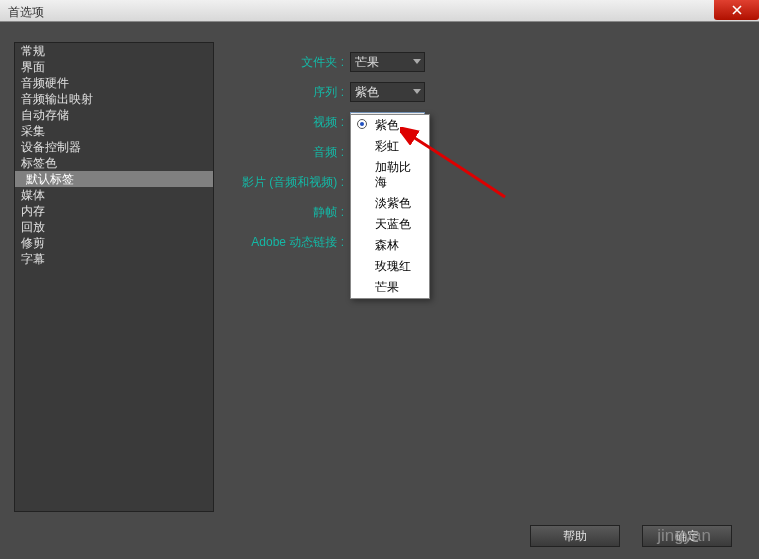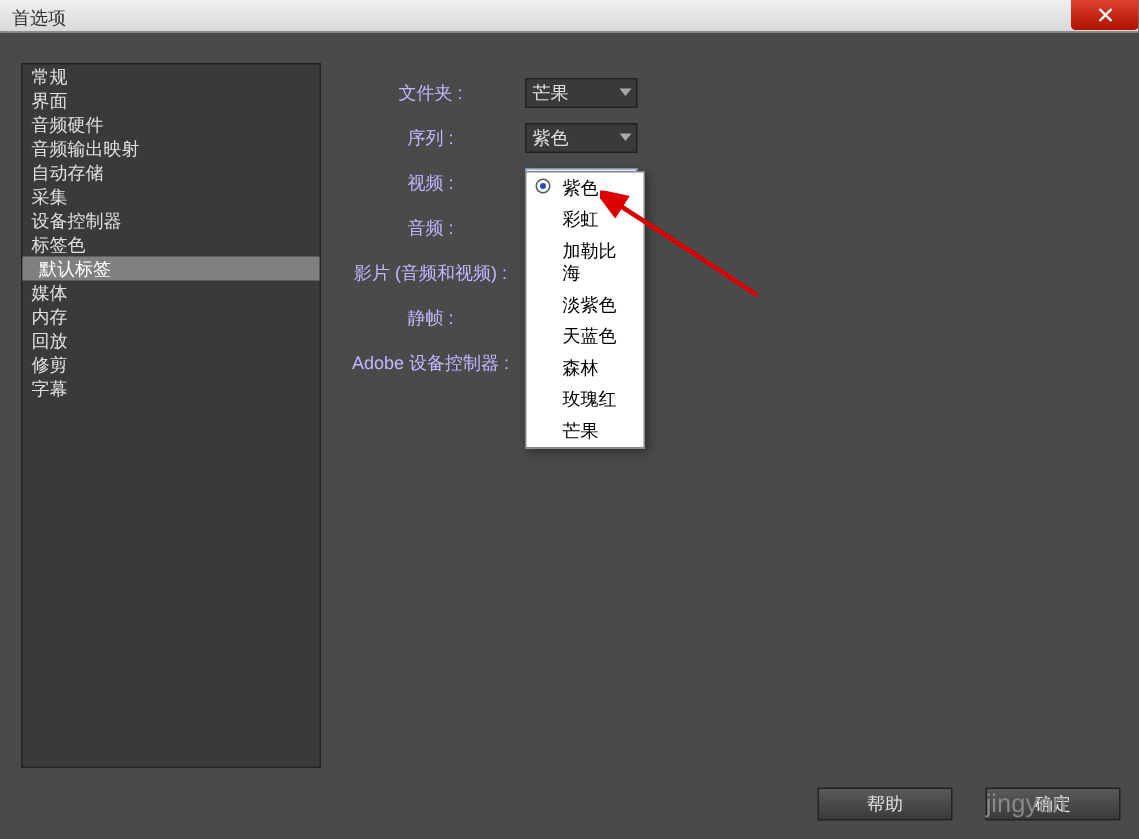--- a/index.html
+++ b/index.html
@@ -10,33 +10,33 @@
 .close-btn svg { width: 10px; height: 10px; }
 
 .content { position: absolute; top: 22px; left: 0; right: 0; bottom: 0; background: #4a4a4a; }
 
 .sidebar { position: absolute; left: 14px; top: 20px; width: 200px; height: 470px; border: 1px solid #222; background: #3a3a3a; }
 .sidebar-item { padding: 1px 6px; color: #e0e0e0; cursor: pointer; line-height: 14px; }
 .sidebar-item.selected { background: #808080; color: #fff; padding-left: 11px; }
 
 .form-area { position: absolute; left: 230px; top: 30px; right: 20px; }
 .form-row { display: flex; align-items: center; margin-bottom: 10px; height: 20px; }
-.form-label { width: 120px; text-align: center; color: #c4b5fd; padding-right: 6px; }
+.form-label { width: 120px; text-align: right; color: #14b8a6; padding-right: 6px; }
 .dropdown { position: relative; width: 75px; height: 20px; background: #3a3a3a; border: 1px solid #222; display: flex; align-items: center; padding: 0 4px; color: #e0e0e0; cursor: pointer; }
 .dropdown-arrow { position: absolute; right: 3px; top: 6px; width: 0; height: 0; border-left: 4px solid transparent; border-right: 4px solid transparent; border-top: 5px solid #aaa; }
 .dropdown.open { background: #fff; color: #000; border: 1px solid #7a9ac0; }
 
 .dropdown-menu { position: absolute; left: 350px; top: 92px; width: 80px; background: #fff; border: 1px solid #888; box-shadow: 2px 2px 6px rgba(0,0,0,0.4); z-index: 10; }
 .dropdown-option { padding: 3px 8px 3px 24px; color: #000; cursor: pointer; position: relative; line-height: 15px; }
 .dropdown-option .radio { position: absolute; left: 6px; top: 4px; width: 10px; height: 10px; border: 1px solid #555; border-radius: 50%; background: #fff; }
 .dropdown-option .radio.checked::after { content: ""; position: absolute; left: 2px; top: 2px; width: 4px; height: 4px; border-radius: 50%; background: #2050c0; }
 
 .arrow-annotation { position: absolute; left: 400px; top: 105px; width: 110px; height: 80px; pointer-events: none; z-index: 20; }
 
-.bottom-buttons { position: absolute; bottom: 12px; right: 12px; display: flex; gap: 22px; }
+.bottom-buttons { position: absolute; bottom: 12px; right: 27px; display: flex; gap: 22px; }
 .btn { width: 90px; height: 22px; background: linear-gradient(#5a5a5a, #3a3a3a); border: 1px solid #222; color: #e0e0e0; display: flex; align-items: center; justify-content: center; cursor: pointer; }
 .watermark { position: absolute; bottom: 13px; right: 48px; color: #888; font-size: 17px; pointer-events: none; z-index: 5; }
 </style>
 </head>
 <body>
 
 <div class="titlebar">
   <span>首选项</span>
 </div>
 <div class="close-btn">
@@ -89,21 +89,21 @@
       <div class="form-row">
         <div class="form-label">音频 :</div>
       </div>
       <div class="form-row">
         <div class="form-label">影片 (音频和视频) :</div>
       </div>
       <div class="form-row">
         <div class="form-label">静帧 :</div>
       </div>
       <div class="form-row">
-        <div class="form-label">Adobe 设备控制器 :</div>
+        <div class="form-label">Adobe 动态链接 :</div>
       </div>
     </div>
 
   <div class="dropdown-menu">
       <div class="dropdown-option"><span class="radio checked"></span><span>紫色</span></div>
       <div class="dropdown-option"><span>彩虹</span></div>
       <div class="dropdown-option"><span>加勒比海</span></div>
       <div class="dropdown-option"><span>淡紫色</span></div>
       <div class="dropdown-option"><span>天蓝色</span></div>
       <div class="dropdown-option"><span>森林</span></div>

